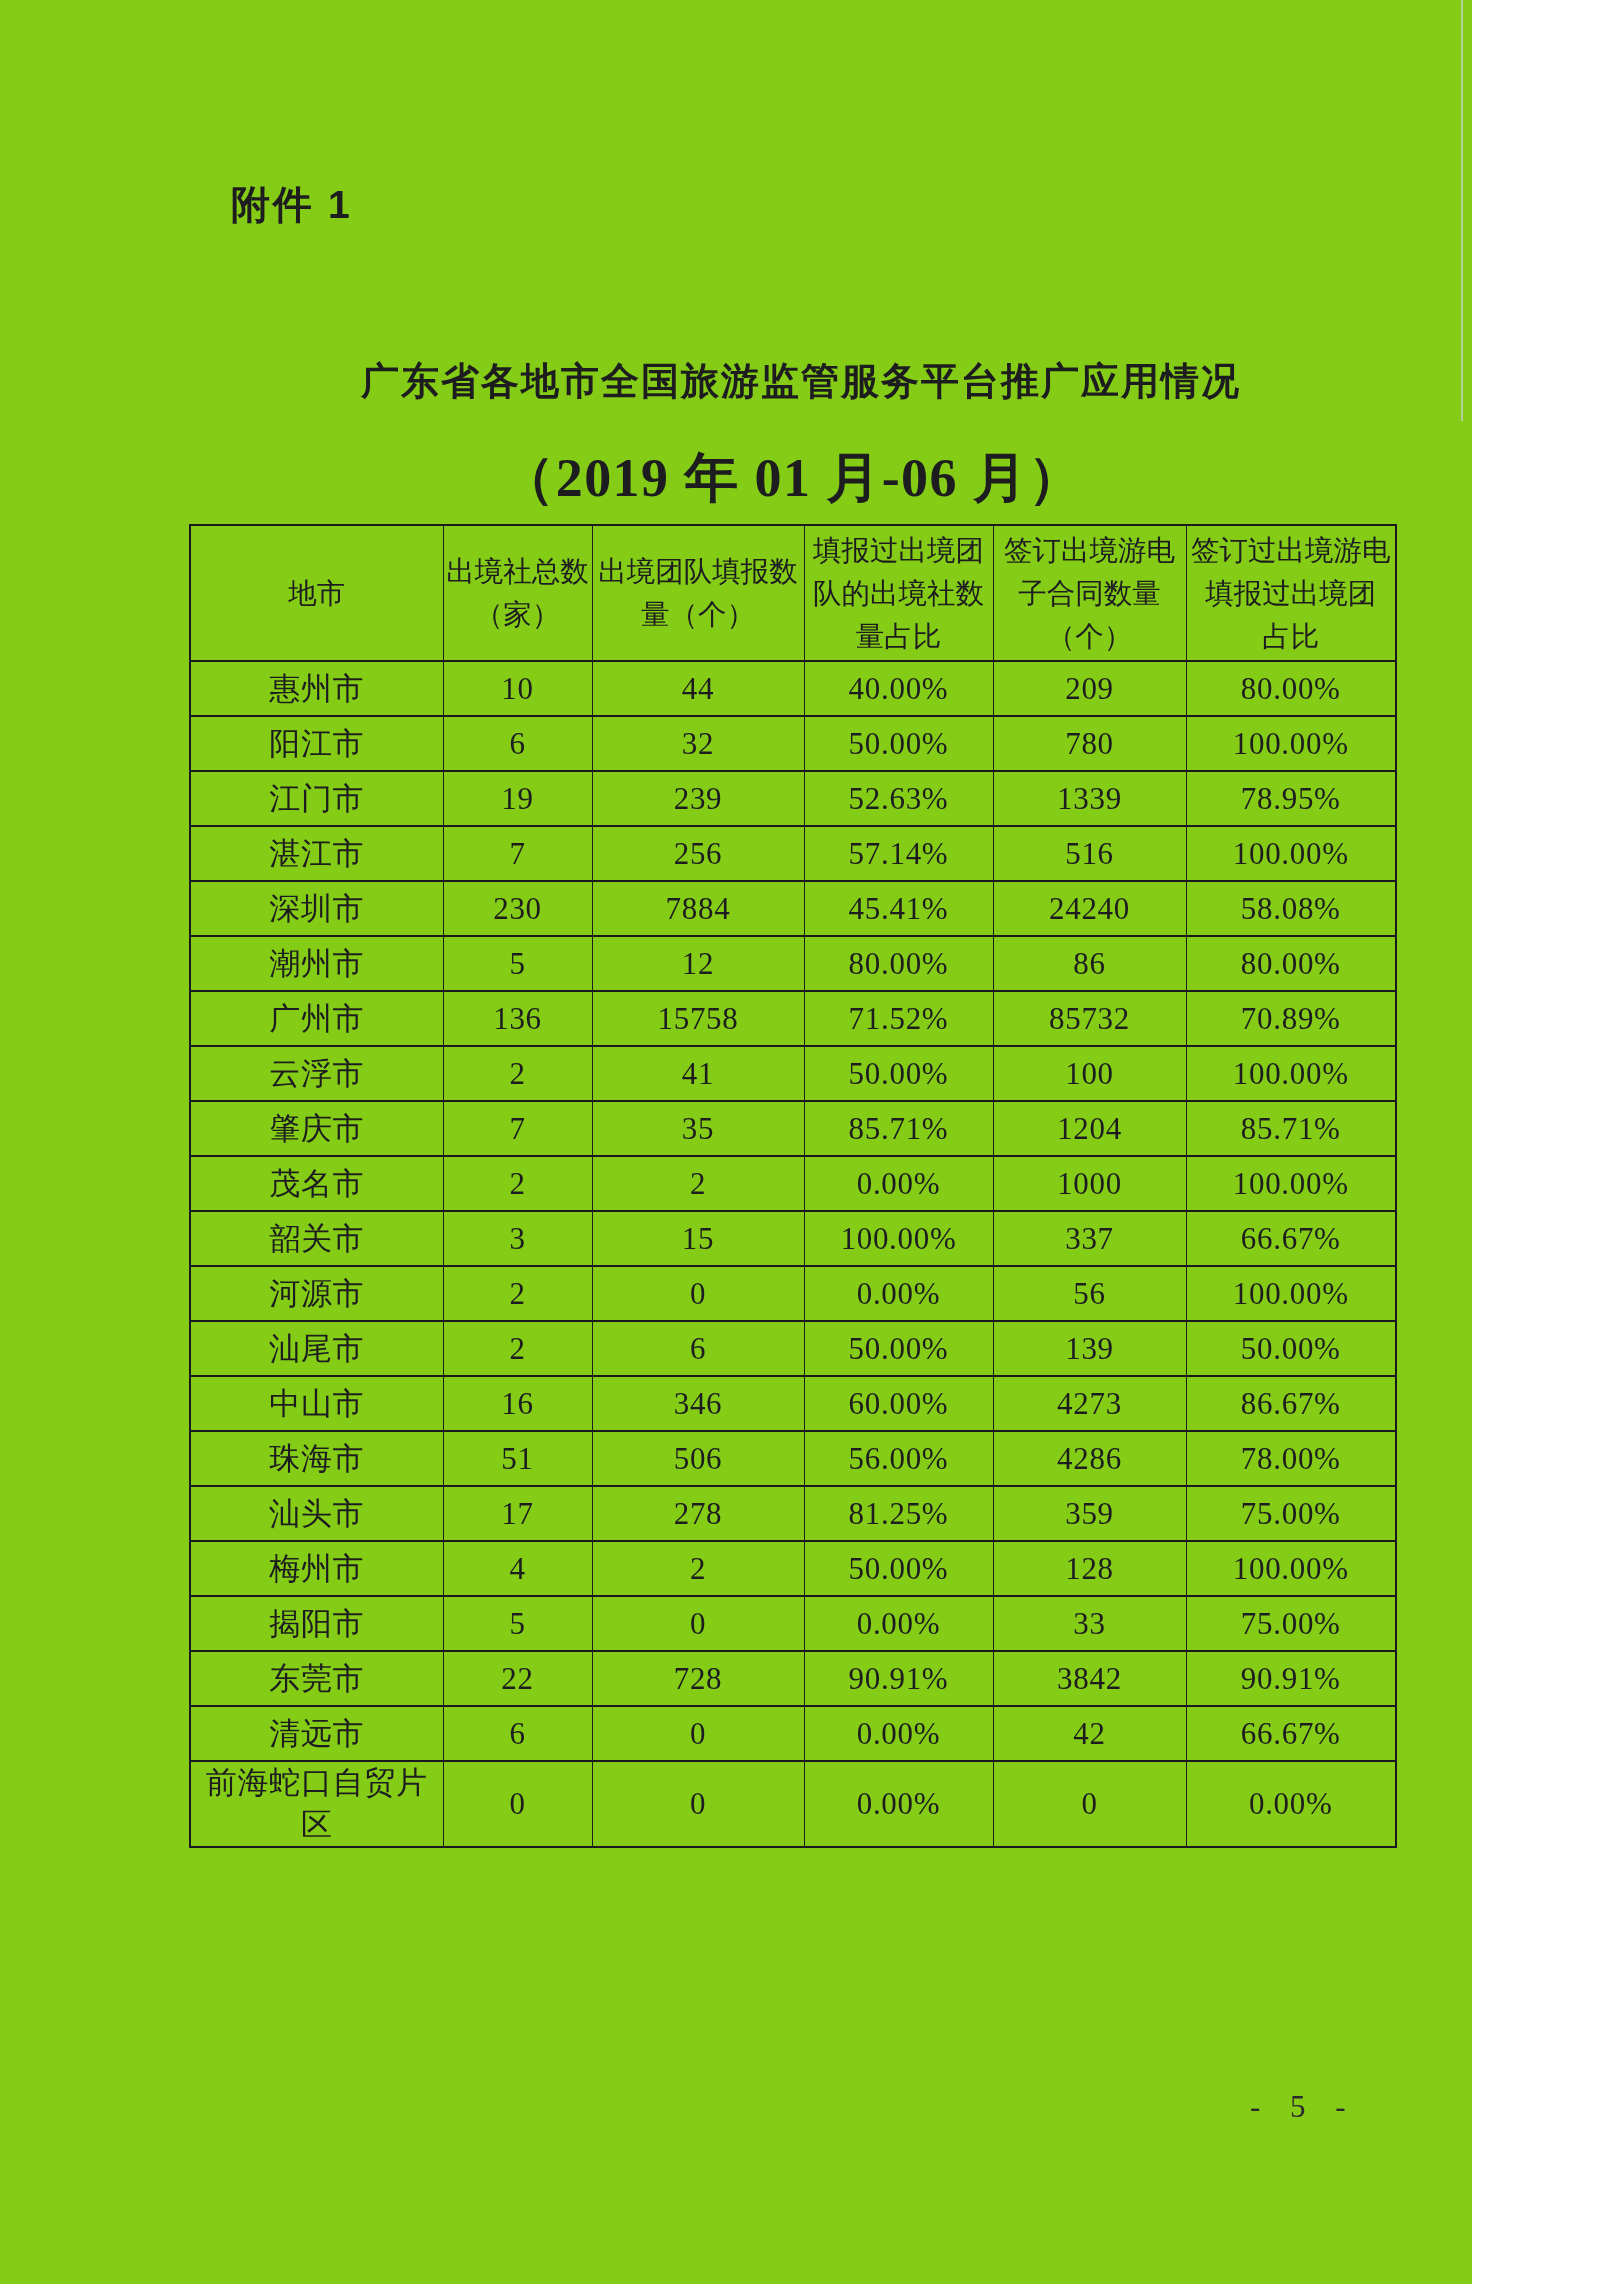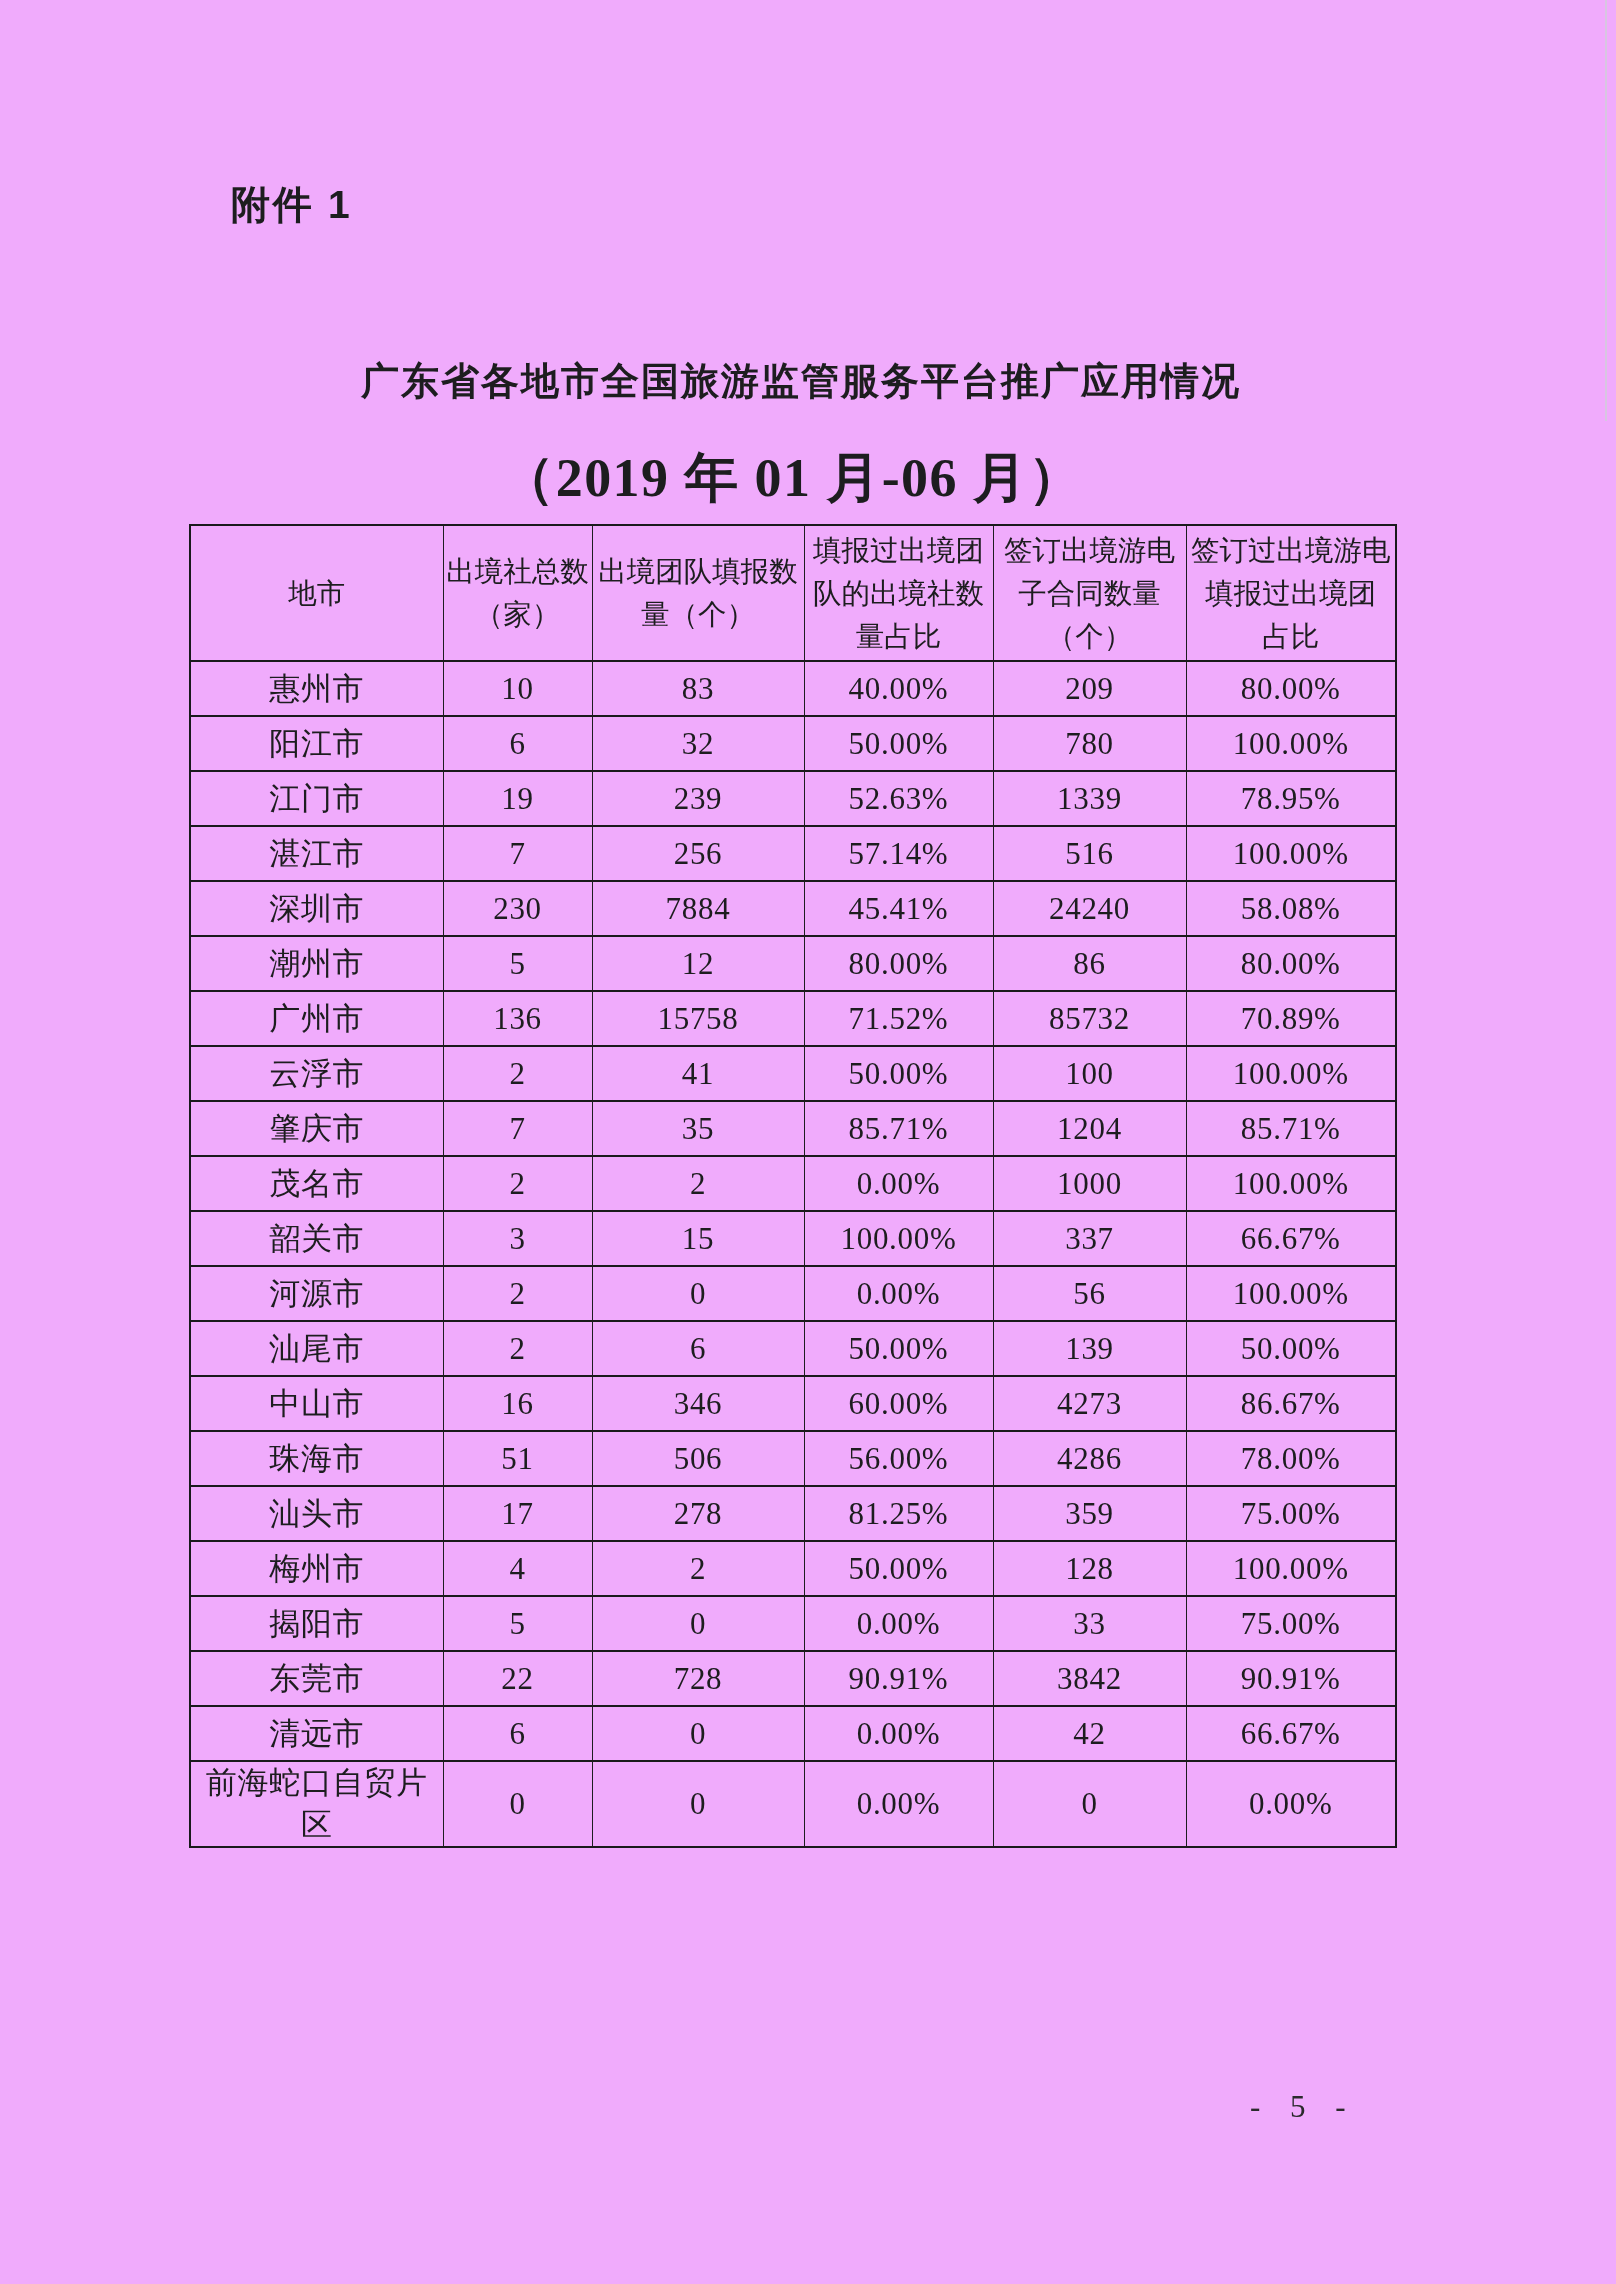--- a/index.html
+++ b/index.html
@@ -2,23 +2,23 @@
 <html lang="zh" style="font-size:11px"><head>
 <meta charset="utf-8">
 <style>
   html, body {
     margin: 0;
     padding: 0;
     background: #ffffff;
   }
   .page {
     position: relative;
-    width: 1616px;
+    width: 1472px;
     height: 2284px;
-    background: #f0abfc;
+    background: #84cc16;
     color: #1d1d1f;
     font-family: "Liberation Serif", "DejaVu Serif", serif;
     overflow: hidden;
   }
   .scan-edge {
     position: absolute;
     right: 9.5px;
     top: 0;
     width: 2px;
     height: 421px;
@@ -134,21 +134,21 @@
 （个）</th>
           <th>签订过出境游电
 填报过出境团
 占比</th>
         </tr>
     </thead>
     <tbody>
         <tr>
           <td>惠州市</td>
           <td>10</td>
-          <td>83</td>
+          <td>44</td>
           <td>40.00%</td>
           <td>209</td>
           <td>80.00%</td>
         </tr>
         <tr>
           <td>阳江市</td>
           <td>6</td>
           <td>32</td>
           <td>50.00%</td>
           <td>780</td>

